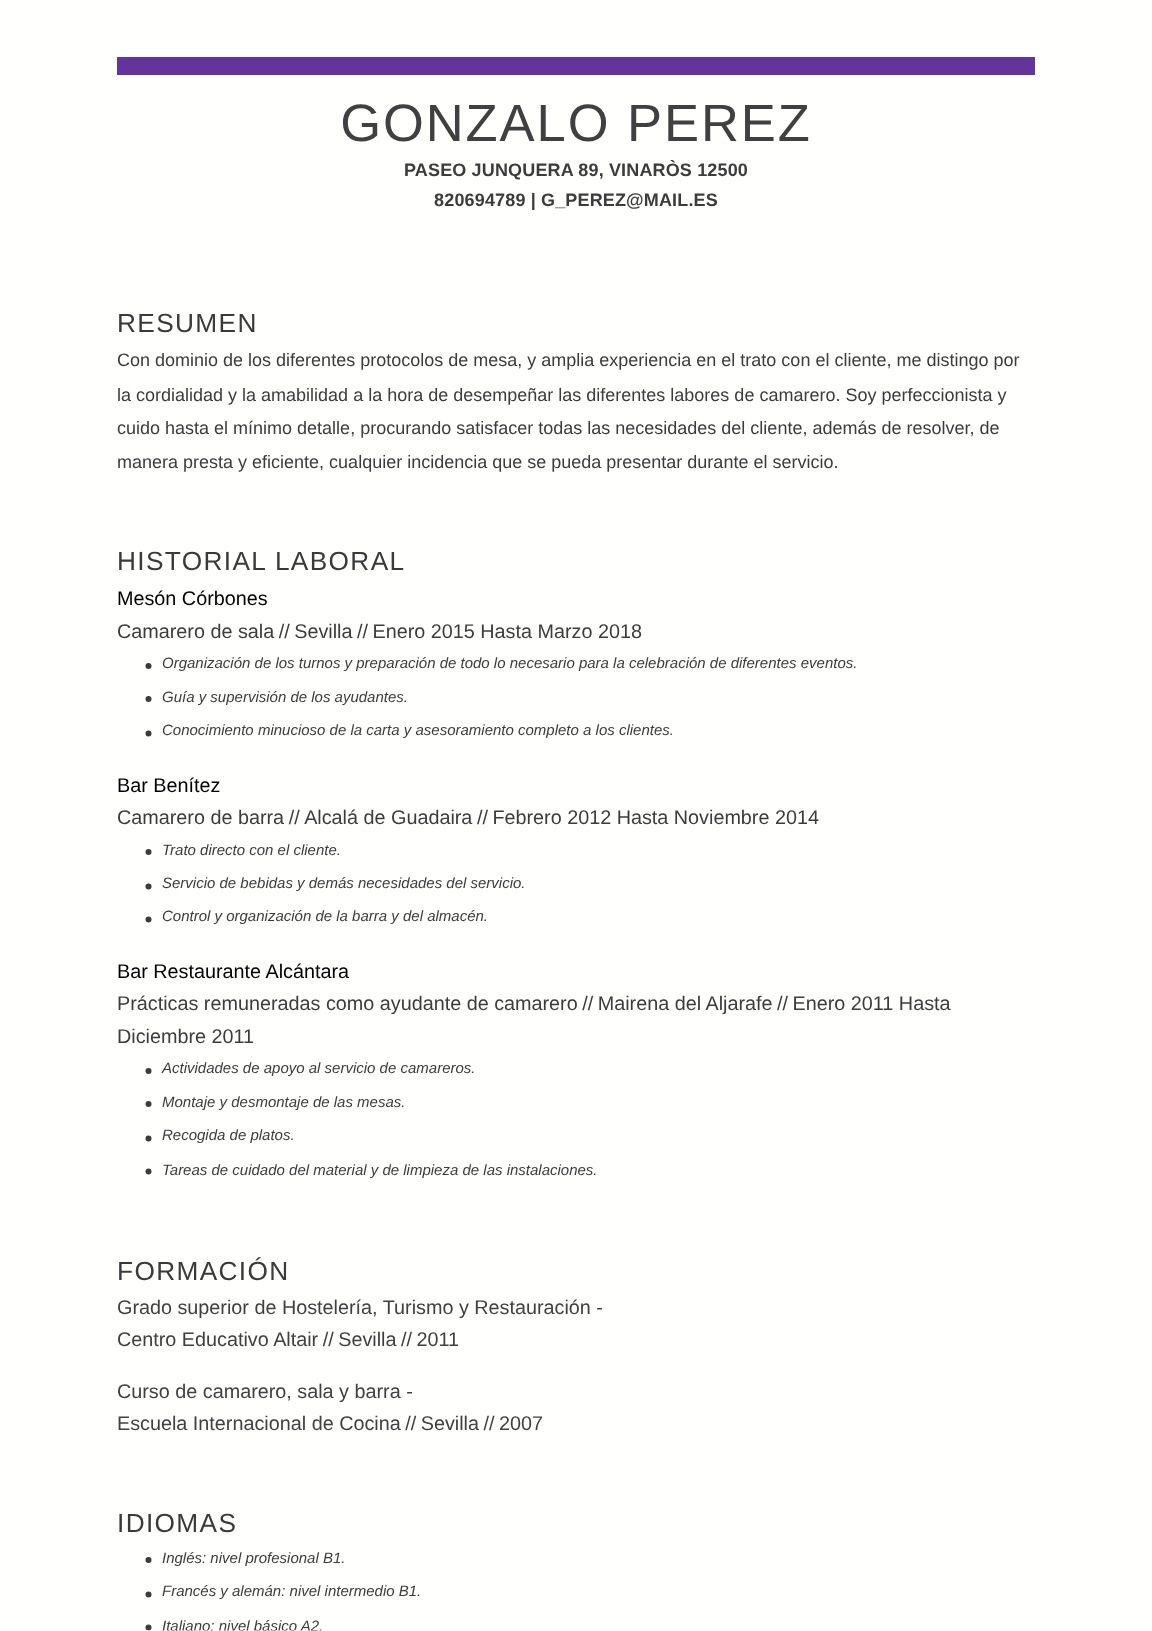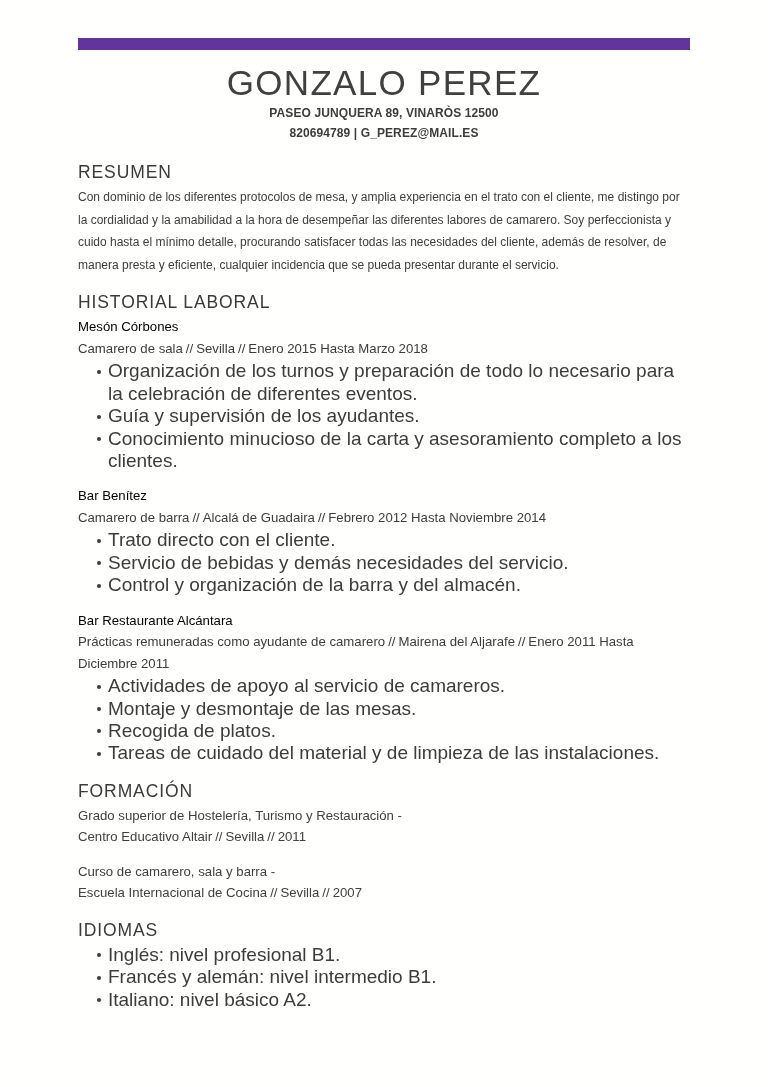--- a/index.html
+++ b/index.html
@@ -55,20 +55,21 @@
 
   
   .content {
     position: absolute;
     left: 78px;
     top: 160px;
     width: 610px;
   }
   .section {
     margin-bottom: 0;
+    margin-top: 43px;
   }
   .section-title {
     font-size: 17.5px;
     font-weight: 400;
     letter-spacing: 0.9px;
     color: #3a3a3a;
     line-height: 24px;
     margin: 0 0 2px 0;
   }
   .section + .section .section-title {
@@ -103,25 +104,26 @@
     padding: 0 3px;
   }
 
   ul.bullets {
     list-style: none;
     margin: 1px 0 0 0;
     padding: 0;
   }
   ul.bullets li {
     position: relative;
-    font-size: 19px;
+    font-size: 10px;
     line-height: 22.4px;
     color: #3c3c3c;
     padding-left: 30px;
     margin: 0;
+    font-style: italic;
   }
   ul.bullets li::before {
     content: "";
     position: absolute;
     left: 19px;
     top: 9.5px;
     width: 4px;
     height: 4px;
     border-radius: 50%;
     background: #3c3c3c;

